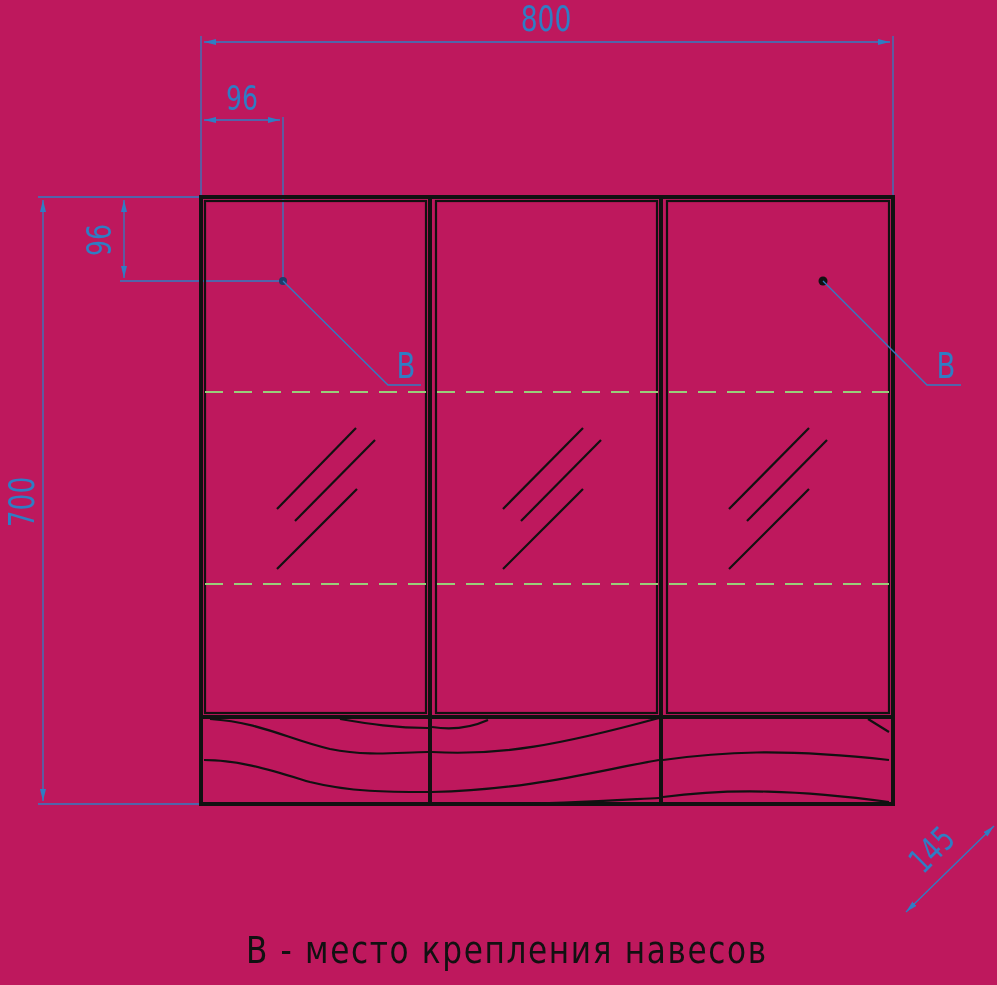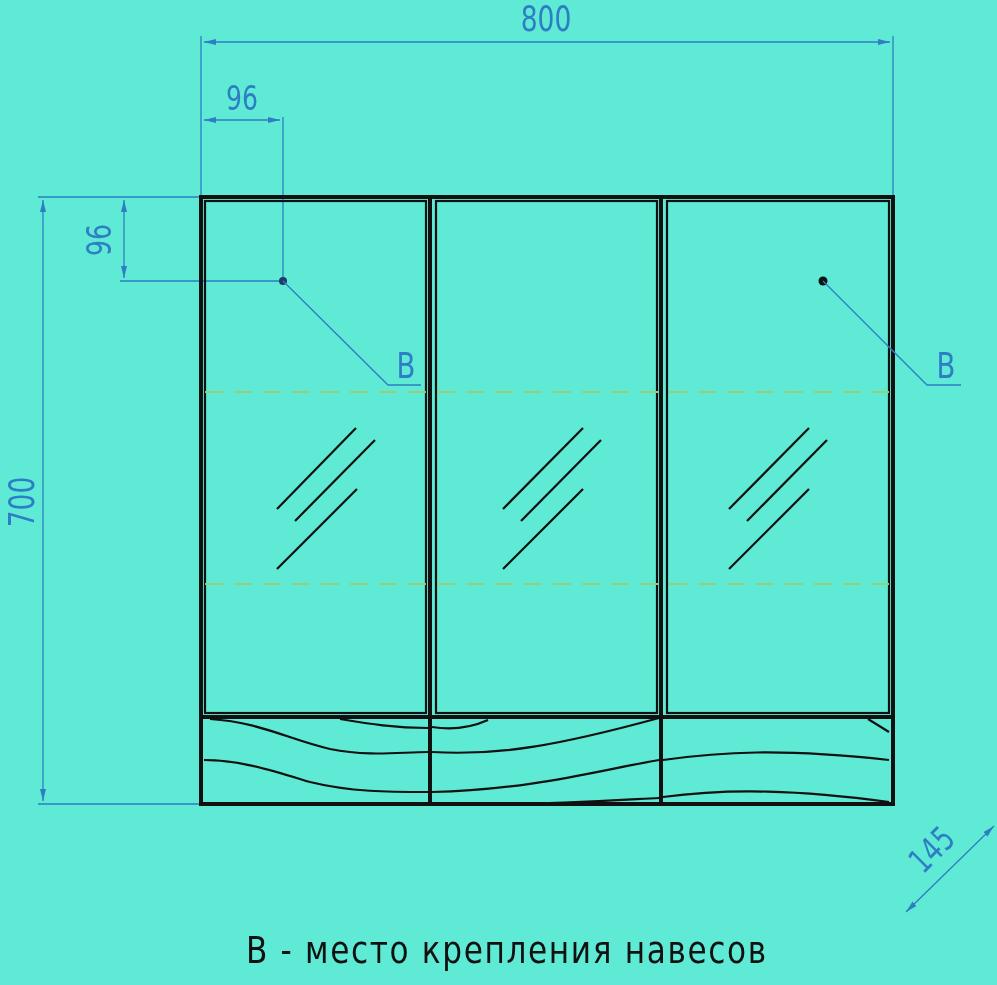--- a/index.html
+++ b/index.html
@@ -1,16 +1,16 @@
 <!DOCTYPE html>
 <html><head>
 <meta charset="utf-8">
 <style>
   html, body { margin: 0; padding: 0; background: #ffffff; }
-  #canvas { position: relative; width: 997px; height: 985px; background: #5eead4; overflow: hidden; }
+  #canvas { position: relative; width: 997px; height: 985px; background: #be185d; overflow: hidden; }
   svg { position: absolute; left: 0; top: 0; }
   .dim-text { font-family: "DejaVu Sans Condensed", "DejaVu Sans", sans-serif; fill: #2f7dc4; }
   .legend { position: absolute; left: 246px; top: 928px; font-family: "DejaVu Sans", sans-serif; font-size: 38px; color: #111; letter-spacing: 2px; transform: scaleX(0.82); transform-origin: left top; white-space: nowrap; }
 </style>
 </head>
 <body>
 
 <div id="canvas">
 <svg width="997" height="985" viewBox="0 0 997 985" xmlns="http://www.w3.org/2000/svg">
   <defs>

